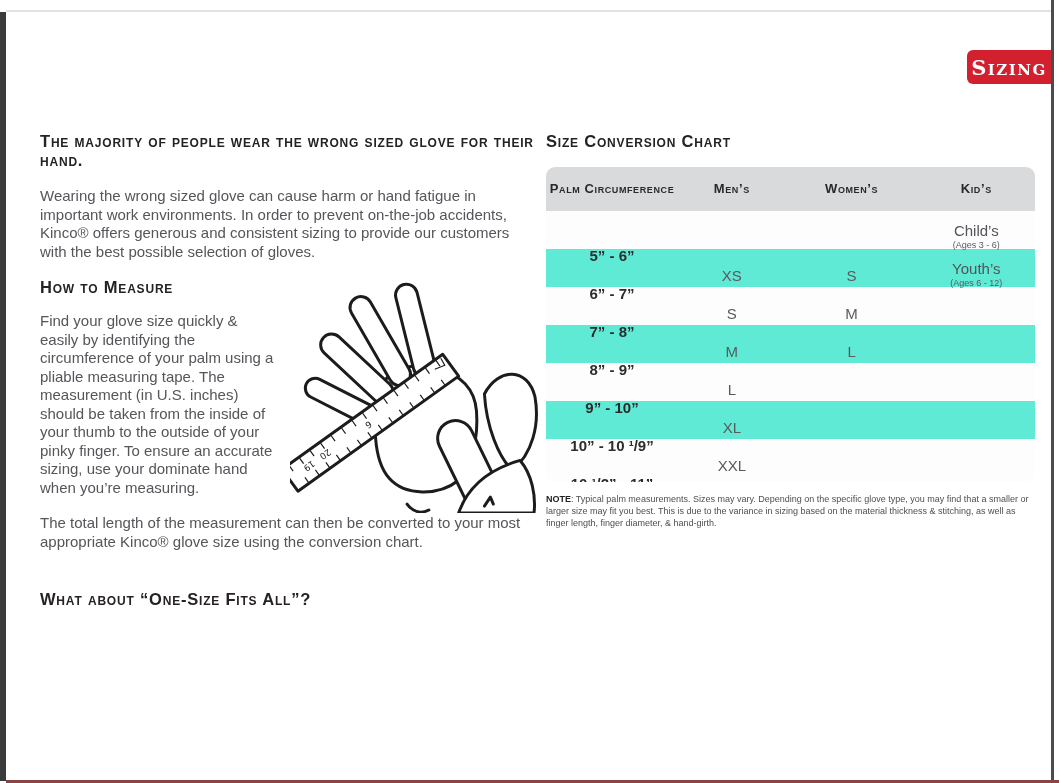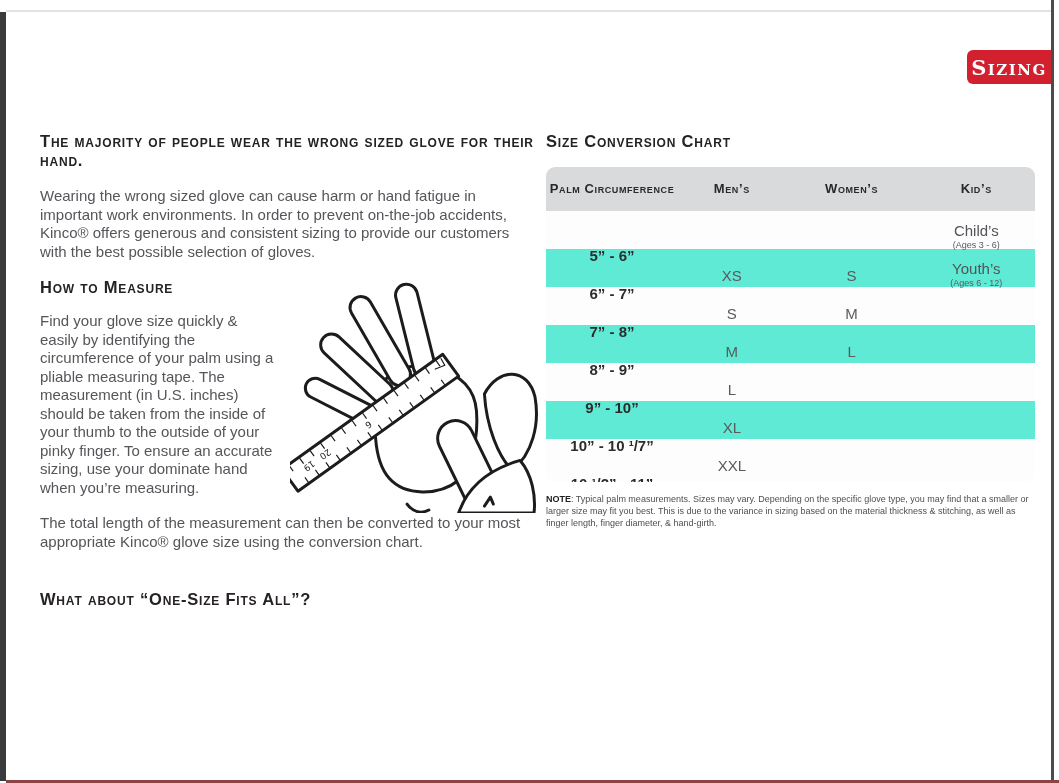--- a/index.html
+++ b/index.html
@@ -187,21 +187,21 @@
     <div class="cell cell-palm">9” - 10”</div>
     <div class="cell cell-val">L</div>
     <div class="cell cell-val"></div>
     <div class="cell cell-kids">
       <span class="kids-main"></span>
       <span class="kids-sub"></span>
     </div>
   </div>
 
   <div class="t-row alt">
-    <div class="cell cell-palm">10” - 10 ¹/7”</div>
+    <div class="cell cell-palm">10” - 10 ¹/9”</div>
     <div class="cell cell-val">XL</div>
     <div class="cell cell-val"></div>
     <div class="cell cell-kids">
       <span class="kids-main"></span>
       <span class="kids-sub"></span>
     </div>
   </div>
 
   <div class="t-row">
     <div class="cell cell-palm">10 ¹/2” - 11”</div>

